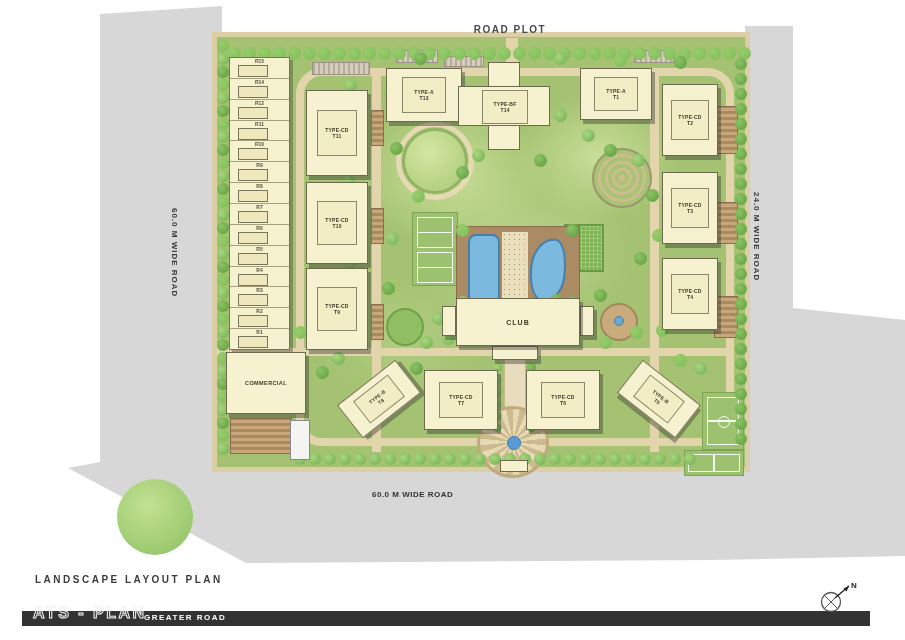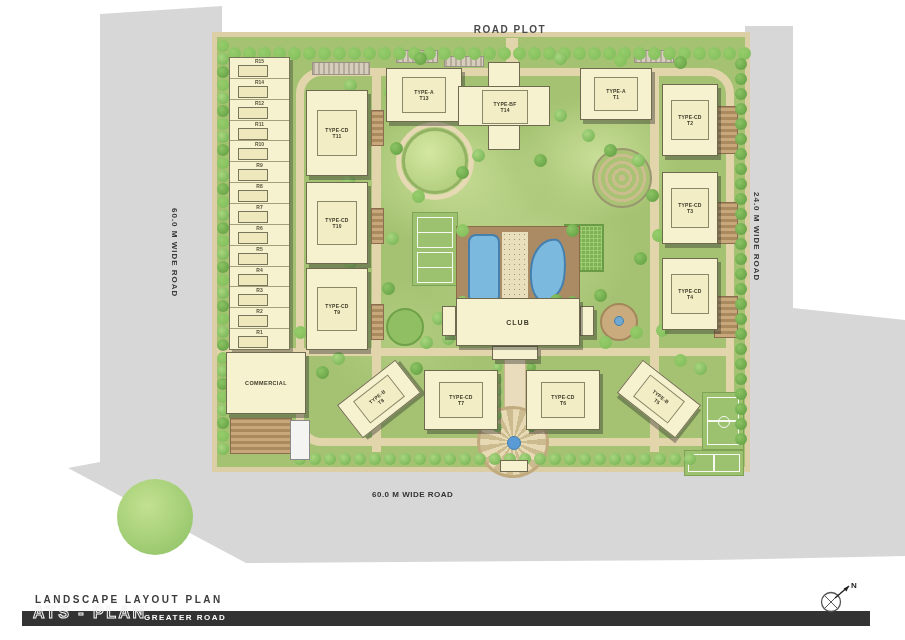--- a/index.html
+++ b/index.html
@@ -77,21 +77,21 @@
     background:radial-gradient(circle at 40% 35%,#c3e191,#8cc063);z-index:2;}
   .tree{position:absolute;border-radius:50%;z-index:7;}
   
   .lbl{color:#3a3a3a;z-index:10;white-space:nowrap;}
   .other-plot{left:430px;top:24px;width:160px;text-align:center;font-size:10px;font-weight:600;
     letter-spacing:1.5px;color:#4a4a4a;}
   .road-v{writing-mode:vertical-rl;font-size:8px;font-weight:bold;letter-spacing:1px;color:#3a3a3a;}
   .road-h{font-size:8px;font-weight:bold;letter-spacing:.5px;color:#333;}
   .comm-label{font-size:5.5px;font-weight:bold;letter-spacing:.4px;color:#3c3a28;}
   
-  .f-title{left:35px;top:594px;font-size:10px;font-weight:bold;letter-spacing:2.5px;color:#3c3c3c;z-index:10;}
+  .f-title{left:35px;top:574px;font-size:10px;font-weight:bold;letter-spacing:2.5px;color:#3c3c3c;z-index:10;}
   .f-bar{left:22px;top:611px;width:848px;height:15px;background:#333;z-index:9;}
   .f-project{left:33px;top:604px;font-size:16px;font-weight:bold;letter-spacing:2.5px;
     color:rgba(255,255,255,0);-webkit-text-stroke:1px #f2f2f2;z-index:10;}
   .f-location{left:144px;top:613px;font-size:8px;font-weight:bold;letter-spacing:1.5px;color:#fff;z-index:10;}
   .gate{background:#f6f1ce;border:1px solid #6e6a4f;box-sizing:border-box;z-index:8;}
   .ess{left:290px;top:420px;width:20px;height:40px;background:#f4f4f2;border:1px solid #8a8a8a;box-sizing:border-box;z-index:8;}
 </style>
 </head>
 <body>
 

